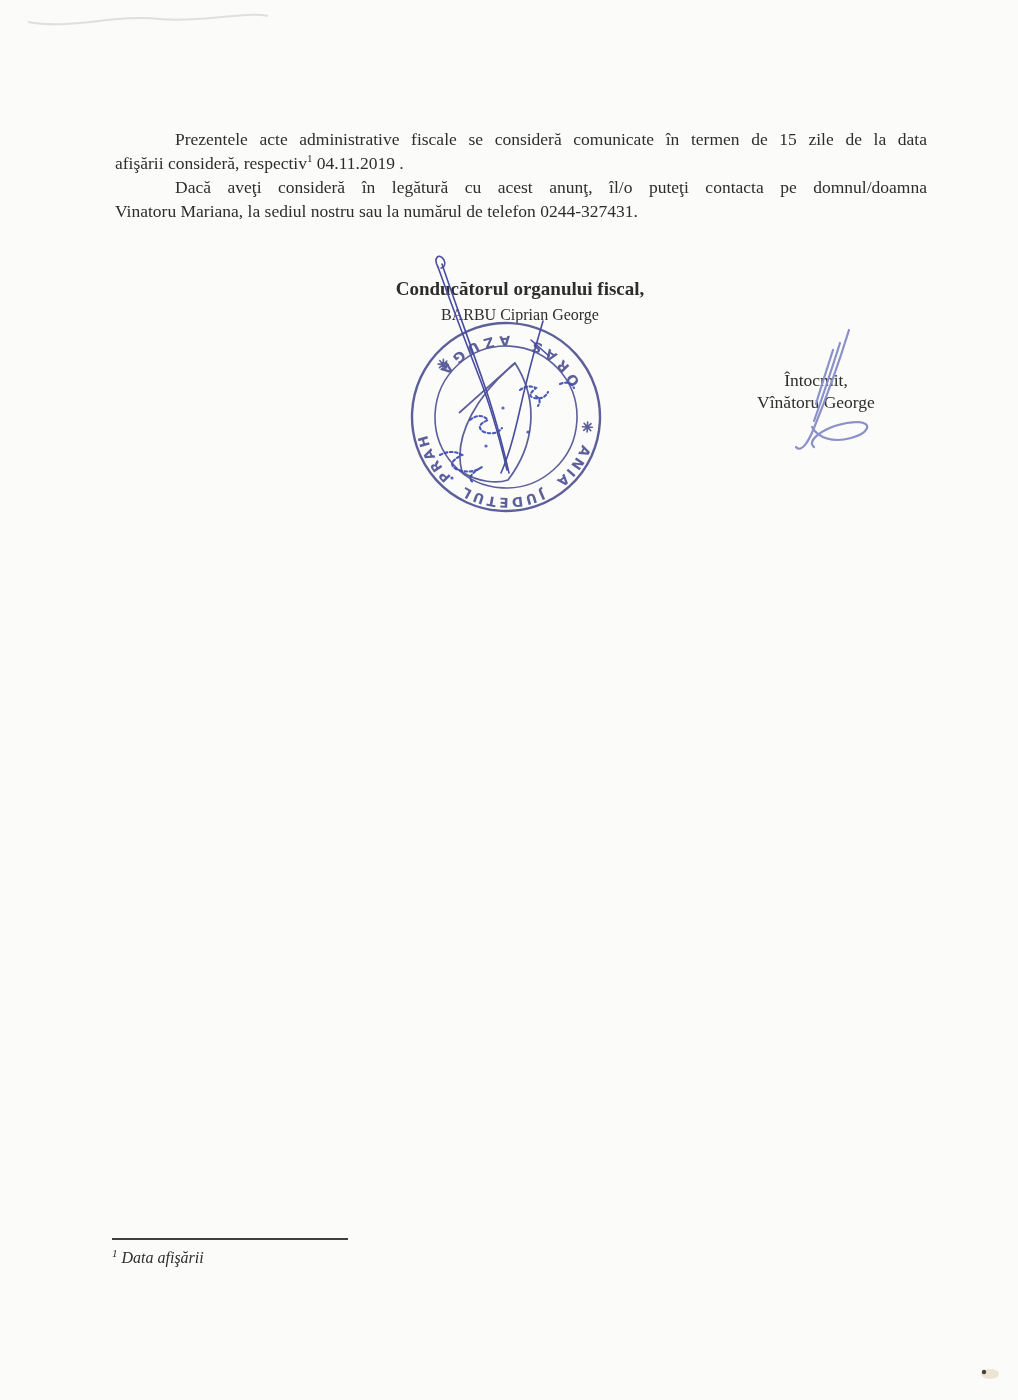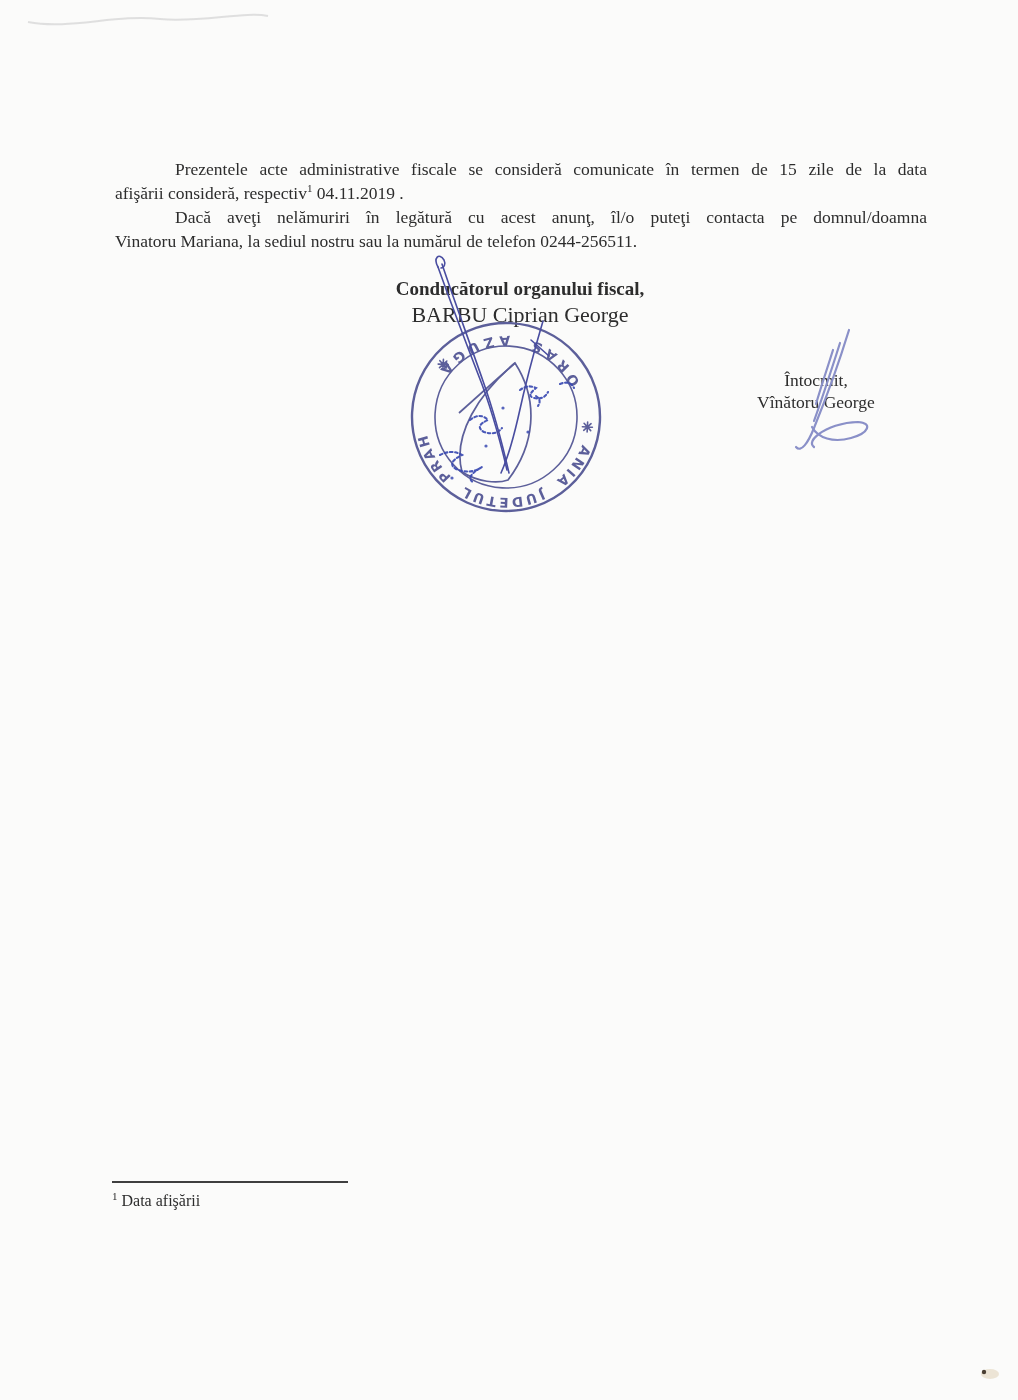--- a/index.html
+++ b/index.html
@@ -6,51 +6,52 @@
   body {
     width: 1018px; height: 1400px;
     background: var(--page-background, #fbfbfa);
     position: relative;
     overflow: hidden;
     font-family: "Liberation Serif", serif;
     color: var(--text, #2d2d2d);
   }
   .para-block {
     position: absolute;
-    left: 115px; top: 157px; width: 812px;
+    left: 115px; top: 127px; width: 812px;
     font-size: 17.5px;
     line-height: 24px;
   }
   .line { white-space: normal; }
   .indent { padding-left: 60px; }
   .jlast { text-align: justify; text-align-last: justify; }
   sup.fnref {
     font-size: 11px;
     vertical-align: super;
     line-height: 0;
   }
   .sig-left {
     position: absolute;
     left: 115px; top: 276px; width: 810px;
     text-align: center;
     line-height: 26px;
   }
   .sig-title { font-weight: bold; font-size: 19px; }
-  .sig-name  { font-size: 22px; }
+  .sig-name  { font-size: 16px; }
   .sig-right {
     position: absolute;
     left: 731px; top: 369px; width: 170px;
     text-align: center;
     font-size: 17.5px;
     line-height: 22px;
   }
   .footnote {
     position: absolute;
-    left: 112px; top: 1181px; width: 480px;
+    left: 112px; top: 1238px; width: 480px;
     font-size: 16px;
+    font-style: italic;
   }
   .footnote-rule {
     width: 236px; height: 0;
     border-top: 2px solid var(--rule, #3f3f3f);
     margin-bottom: 9px;
   }
   svg.overlay {
     position: absolute; left: 0; top: 0;
     pointer-events: none;
   }
@@ -78,22 +79,22 @@
   .pen-dark { fill: none; stroke: var(--pen-dark, #494da0); stroke-width: 1.6; stroke-linecap: round; }
   .pen-light { fill: none; stroke: var(--pen-light, #8a90c8); stroke-width: 2.2; stroke-linecap: round; }
   .artifact { fill: none; stroke: #d8d8d8; stroke-width: 2; opacity: 0.8; }
 </style>
 </head>
 <body>
 
 <div class="para-block">
   <div class="line indent jlast">Prezentele acte administrative fiscale se consideră comunicate în termen de 15 zile de la data</div>
   <div class="line"><span>afişării consideră, respectiv</span><sup class="fnref">1</sup><span> 04.11.2019 .</span></div>
-  <div class="line indent jlast">Dacă aveţi nelămuriri în legătură cu acest anunţ, îl/o puteţi contacta pe domnul/doamna</div>
-  <div class="line">Vinatoru Mariana, la sediul nostru sau la numărul de telefon 0244-256511.</div>
+  <div class="line indent jlast">Dacă aveţi consideră în legătură cu acest anunţ, îl/o puteţi contacta pe domnul/doamna</div>
+  <div class="line">Vinatoru Mariana, la sediul nostru sau la numărul de telefon 0244-327431.</div>
 </div>
 
 <div class="sig-left">
   <div class="sig-title">Conducătorul organului fiscal,</div>
   <div class="sig-name">BARBU Ciprian George</div>
 </div>
 
 <div class="sig-right">
   <div>Întocmit,</div>
   <div>Vînătoru George</div>

